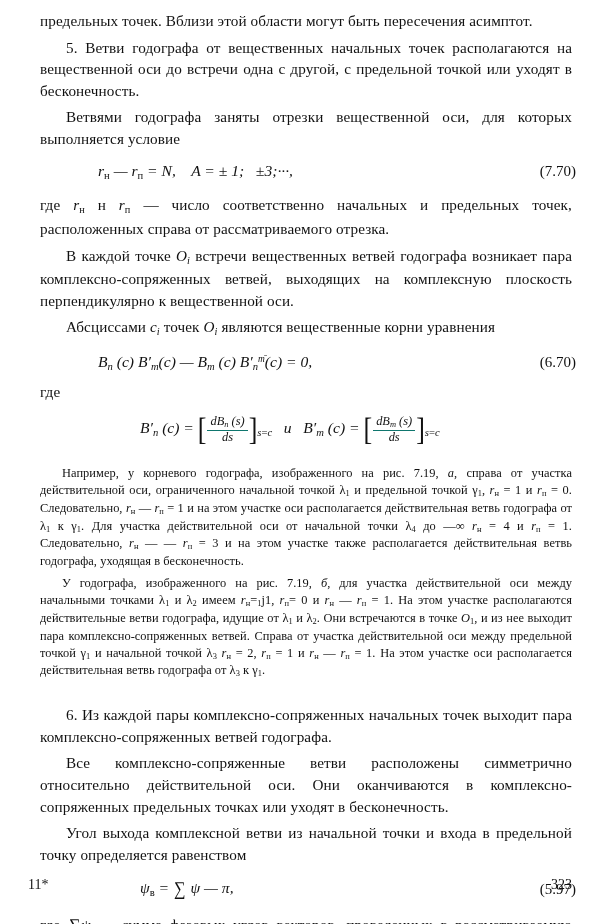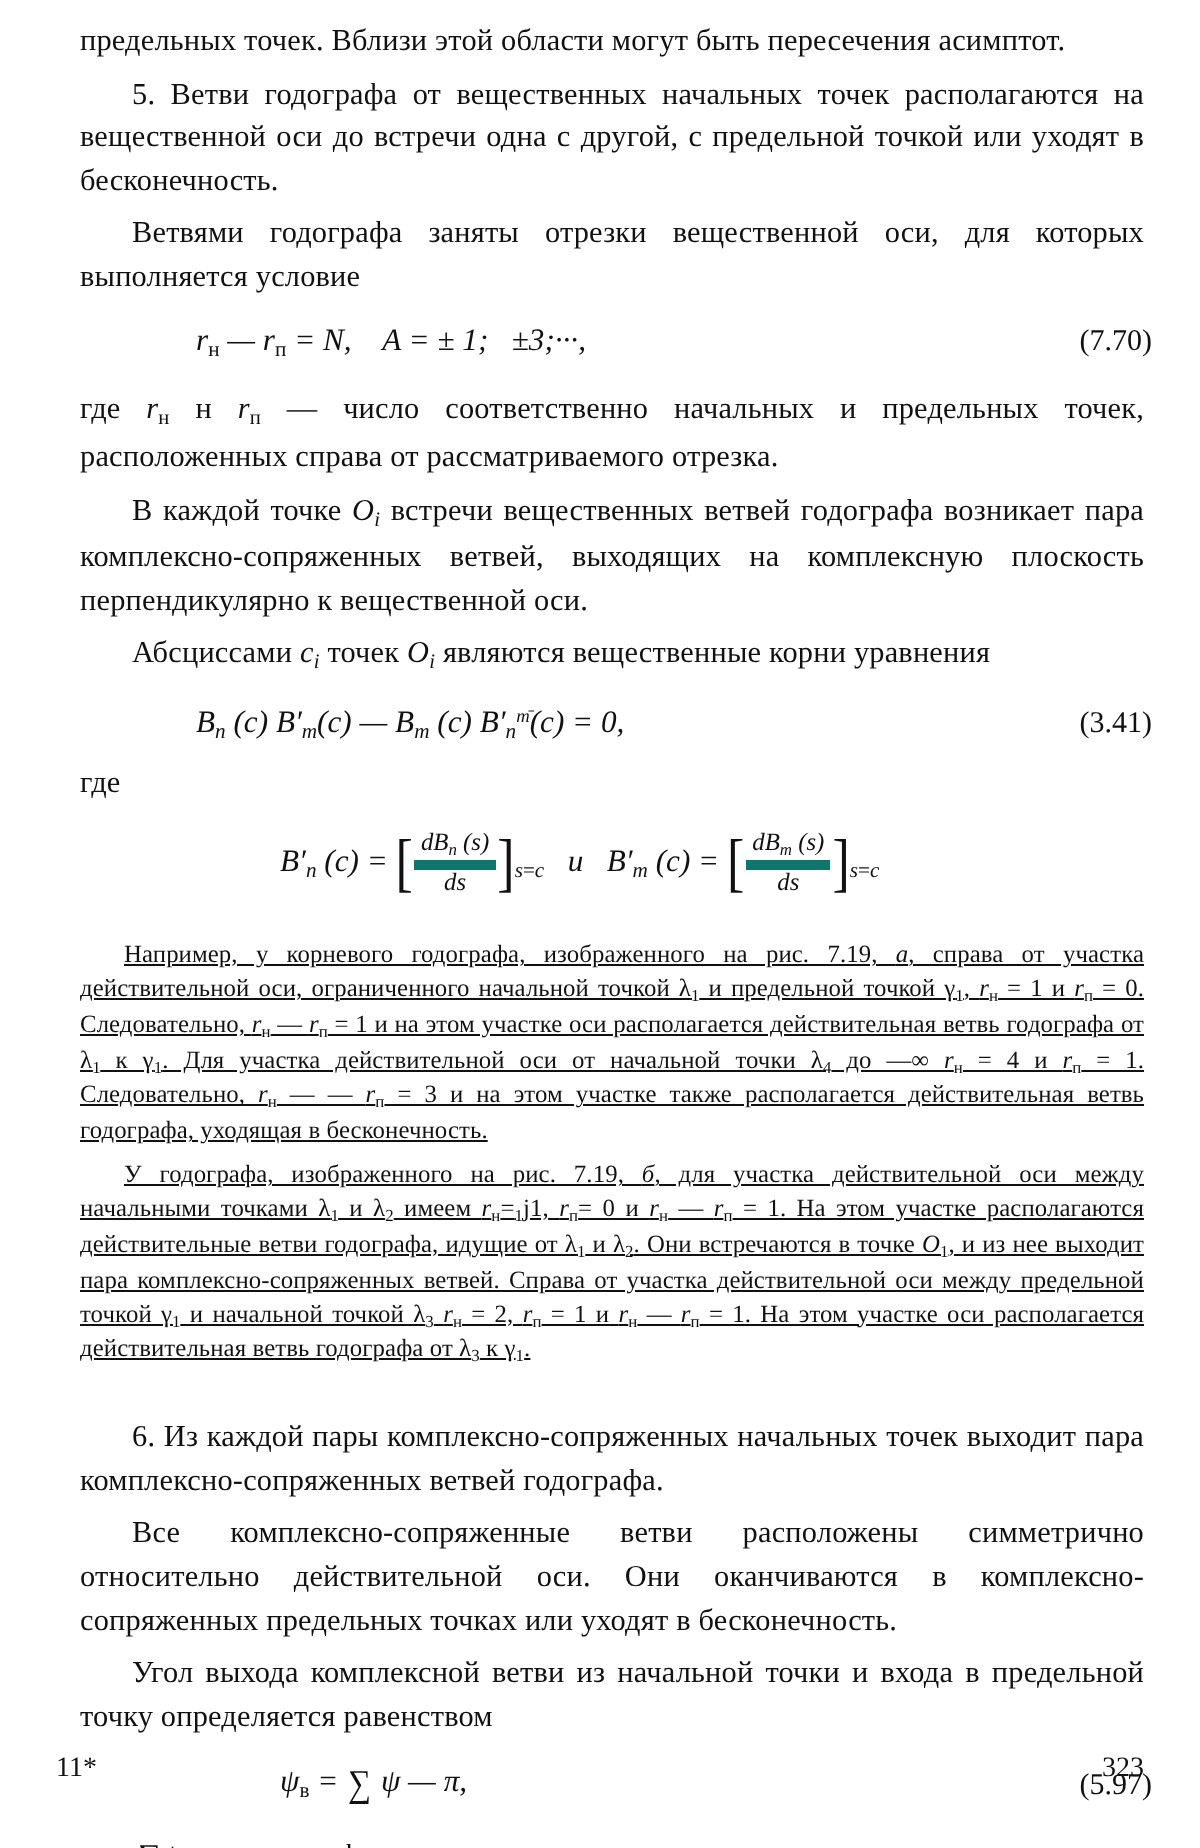--- a/index.html
+++ b/index.html
@@ -32,21 +32,20 @@
   p.ind {
     text-indent: 26px;
   }
   p.small {
     font-size: 12.4px;
     line-height: 1.36;
     letter-spacing: 0.05px;
   }
   p.small.ind {
     text-indent: 22px;
-    text-decoration: underline;
   }
   .gap-sm { height: 5px; }
   .gap-md { height: 9px; }
   .gap-lg { height: 16px; }
   .gap-xl { height: 24px; }
 
   .eq-row {
     display: flex;
     align-items: center;
     width: 100%;
@@ -70,21 +69,21 @@
     font-size: 15px;
   }
   .frac {
     display: inline-block;
     vertical-align: middle;
     text-align: center;
     font-size: 12.4px;
     line-height: 1.12;
     margin: 0 1px;
   }
-  .frac .num { display: block; padding: 0 3px; border-bottom: 5px solid #0f766e; }
+  .frac .num { display: block; padding: 0 3px; border-bottom: 1px solid #0f766e; }
   .frac .den { display: block; padding: 0 3px; }
   .brk {
     display: inline-block;
     vertical-align: middle;
     font-size: 26px;
     font-style: normal;
     line-height: 0.8;
     transform: scaleY(1.25);
   }
   .sub {
@@ -156,21 +155,21 @@
   <div class="gap-sm"></div>
 
   <p class="ind">Абсциссами <i>c<span class="sub">i</span></i> точек <i>O<span class="sub">i</span></i> являются вещественные корни уравнения</p>
 
   <div class="gap-md"></div>
 
   <div class="eq-row">
     <div class="eq-body">
       <i>B<span class="sub">n</span></i> (<i>c</i>) <i>B</i>′<span class="sub">m</span>(<i>c</i>) — <i>B<span class="sub">m</span></i> (<i>c</i>) <i>B</i>′<span class="sub">n</span><span class="sup">т̄</span>(<i>c</i>) = 0,
     </div>
-    <div class="eq-num">(3.41)</div>
+    <div class="eq-num">(6.70)</div>
   </div>
 
   <div class="gap-sm"></div>
 
   <p>где</p>
 
   <div class="gap-md"></div>
 
   <div class="eq-row">
     <div class="eq-body center">

